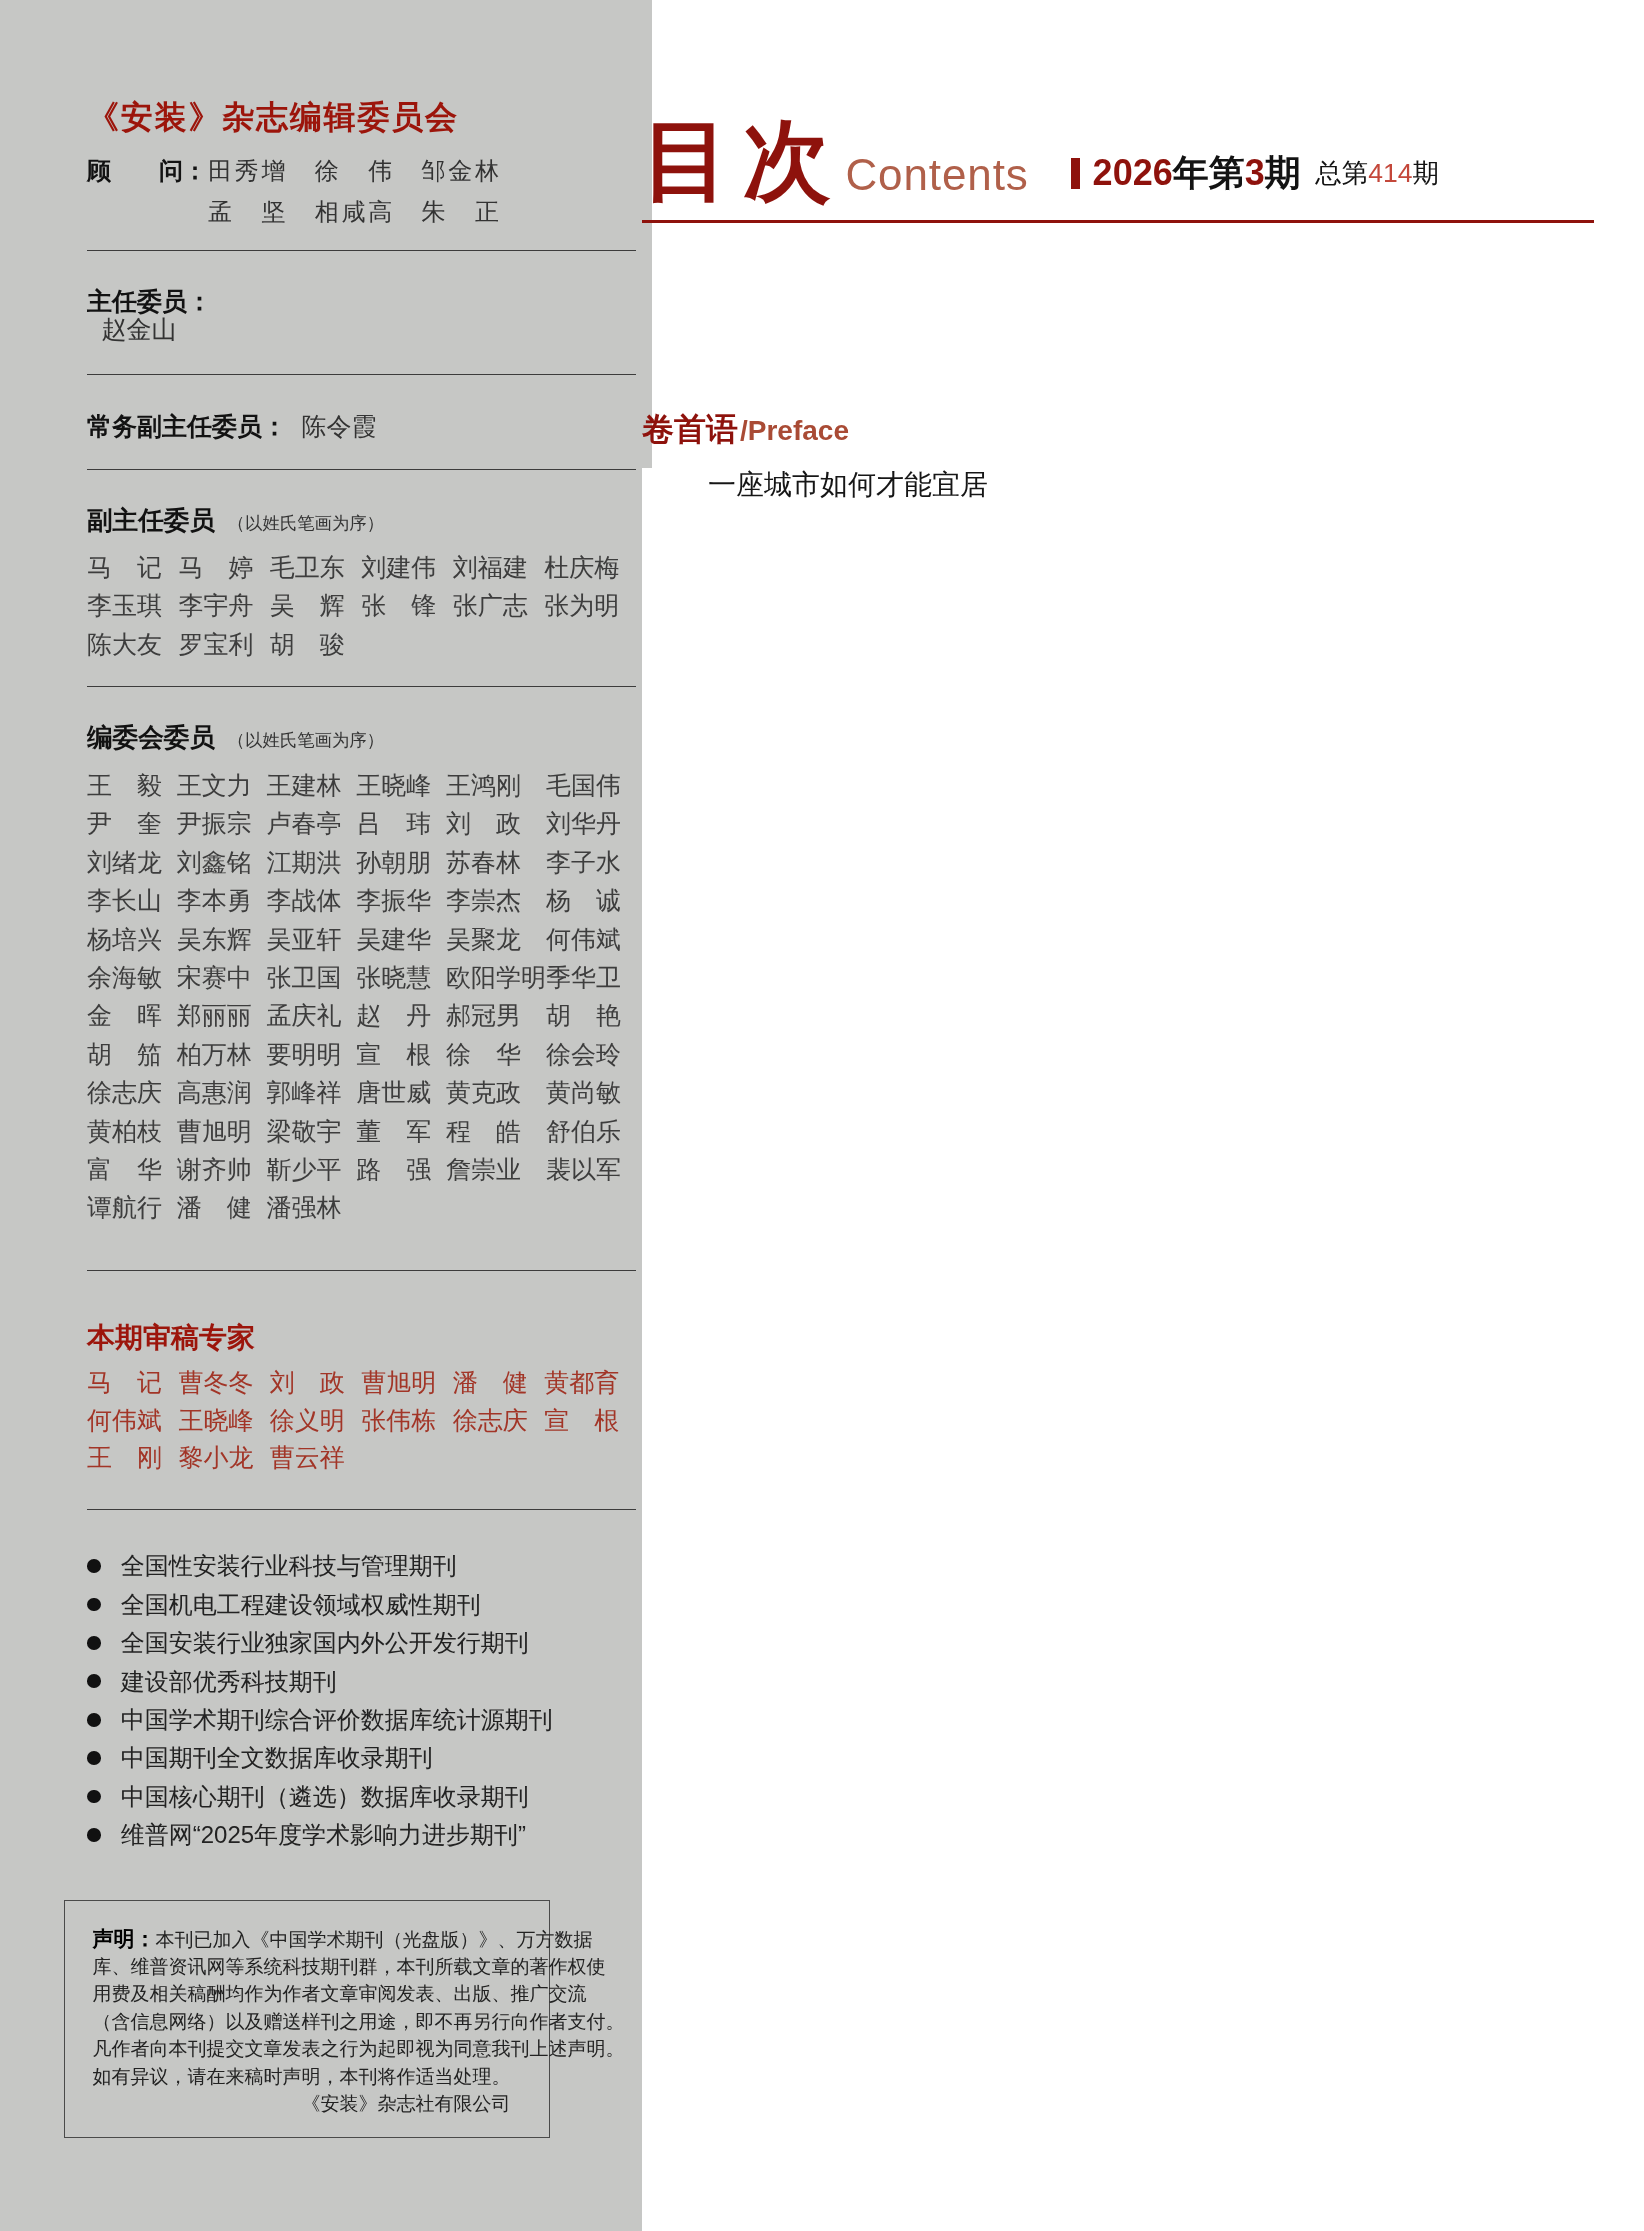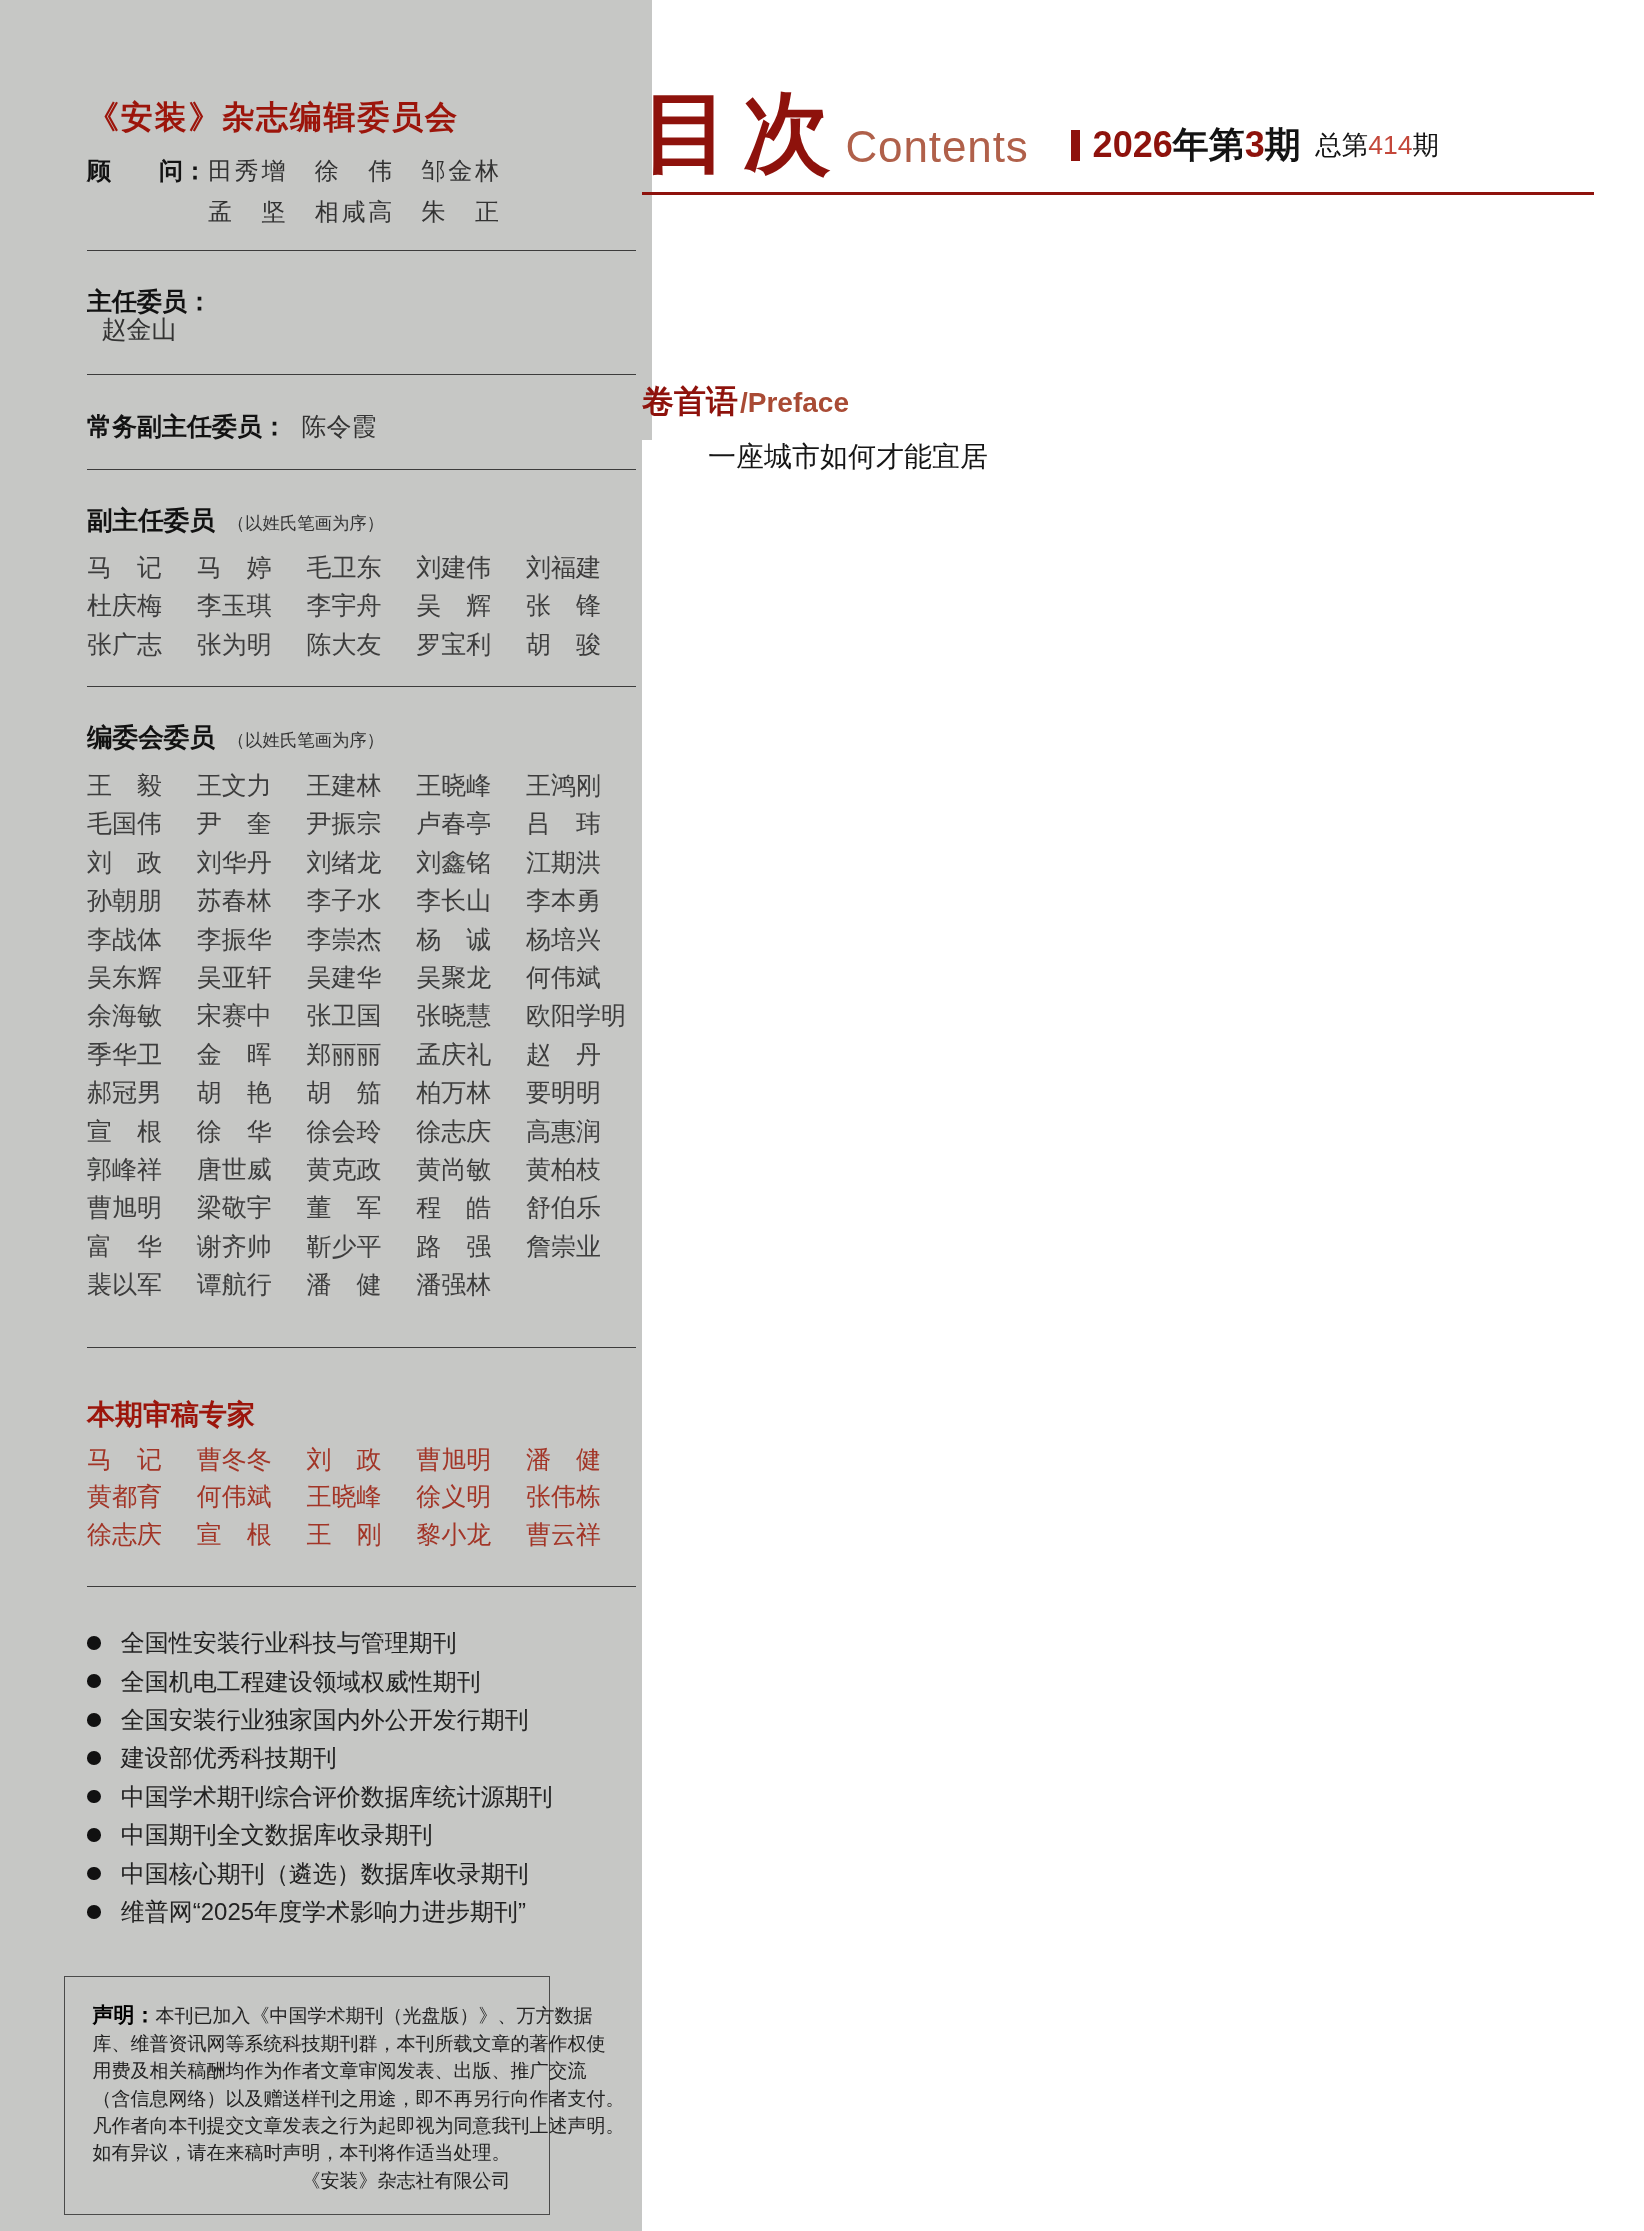--- a/index.html
+++ b/index.html
@@ -17,38 +17,38 @@
   hr.sep{border:none;border-top:1.8px solid #3c3c3c;margin:0;}
   #sep1{margin-top:18.3px;} #sep2{margin-top:31px;} #sep3{margin-top:29px;}
   #sep4{margin-top:27.4px;} #sep5{margin-top:48px;} #sep6{margin-top:38px;}
   .kv-row{display:flex;font-size:25px;line-height:27.4px;}
   #kv-director{margin-top:37px;flex-direction:column;} #kv-exec{margin-top:38px;}
   .kv-label{font-weight:bold;color:#121212;}
   .kv-value{color:#333;margin-left:14.6px;}
   .group-header{margin-top:35px;font-size:25.6px;line-height:31px;color:#121212;}
   .group-header .gh-label{font-weight:bold;}
   .group-note{font-size:17.4px;color:#333;margin-left:5.5px;}
-  .name-grid{display:grid;grid-template-columns:repeat(5,1fr);row-gap:11px;margin-top:14.6px;}
+  .name-grid{display:grid;grid-template-columns:repeat(6,1fr);row-gap:11px;margin-top:14.6px;}
   #committee-grid{margin-top:16.4px;}
   .name-cell{font-size:25px;line-height:27.4px;color:#3d3d3d;white-space:nowrap;}
   .reviewer-header{margin-top:51px;font-size:28px;line-height:31px;font-weight:bold;color:#9c150b;}
   #reviewer-grid{margin-top:16.4px;row-gap:10px;}
   #reviewer-grid .name-cell{color:#a23527;}
   .bullet-list{margin-top:42px;}
   .bullet-row{display:flex;align-items:center;margin-top:11px;font-size:24px;line-height:27.4px;color:#222;}
   .dot{width:13.7px;height:13.7px;border-radius:50%;background:#111;margin-right:20px;flex:none;}
   .statement{margin-top:51px;margin-left:-23px;width:429px;border:1.8px solid #4a4a4a;
              padding:24px 27.4px 20px 27.4px;font-size:19px;line-height:27.4px;color:#222;}
   .st-label{font-weight:bold;font-size:21px;color:#000;}
   .st-line{white-space:nowrap;}
   .st-sign{text-align:right;padding-right:11px;}
 
   
   .main{position:absolute;left:642px;top:0;width:952px;}
-  .toc-head{display:flex;align-items:flex-end;padding-top:88px;}
+  .toc-head{display:flex;align-items:flex-end;padding-top:116px;}
   .zh-title{font-size:88px;line-height:91px;font-weight:600;color:#8e120c;letter-spacing:12.8px;
             font-family:"Liberation Serif","DejaVu Serif",serif;}
   .en-title{font-size:44px;line-height:64px;color:#b0604a;margin-left:1.8px;letter-spacing:0.9px;}
   .issue{display:flex;align-items:center;margin-left:42px;margin-bottom:9.1px;}
   .issue-bar{width:9.1px;height:31px;background:#8e120c;margin-right:12.8px;flex:none;}
   .issue-main{font-size:36px;font-weight:bold;color:#131313;white-space:nowrap;}
   .issue-main .red{color:#8e120c;}
   .issue-total{font-size:26.5px;color:#131313;margin-left:14.6px;white-space:nowrap;}
   .issue-total .red2{color:#c4473a;}
   .head-rule{border:none;border-top:3.7px solid #8e120c;margin:12.8px 0 0 0;}

